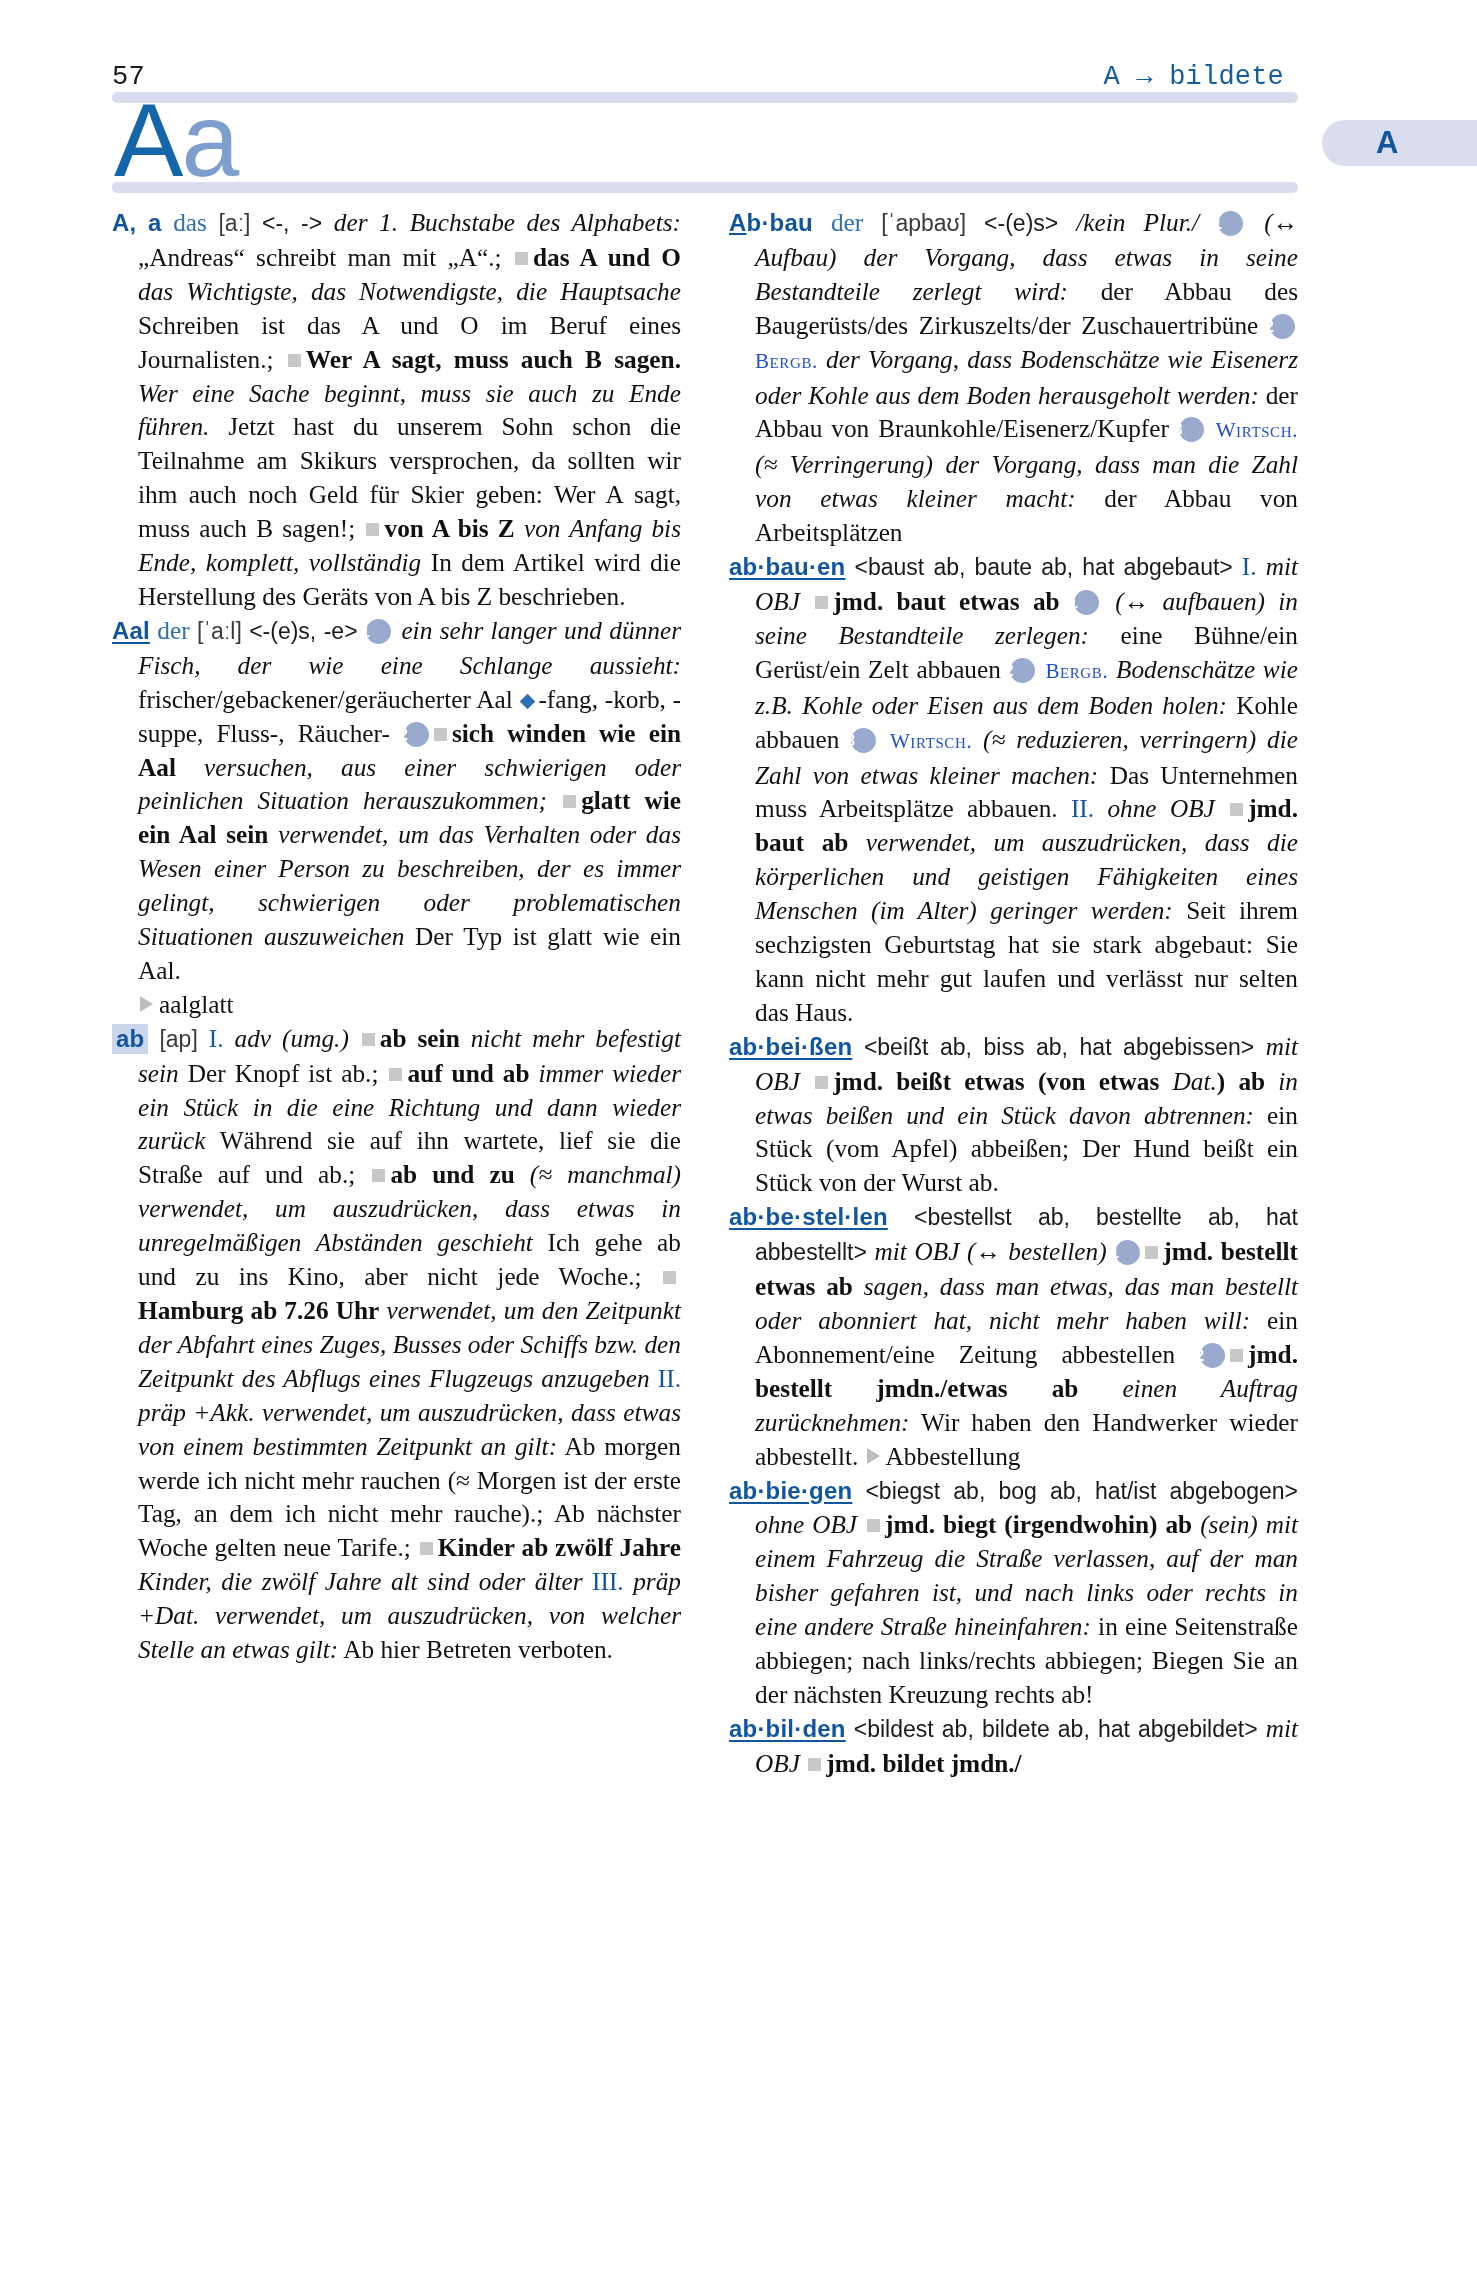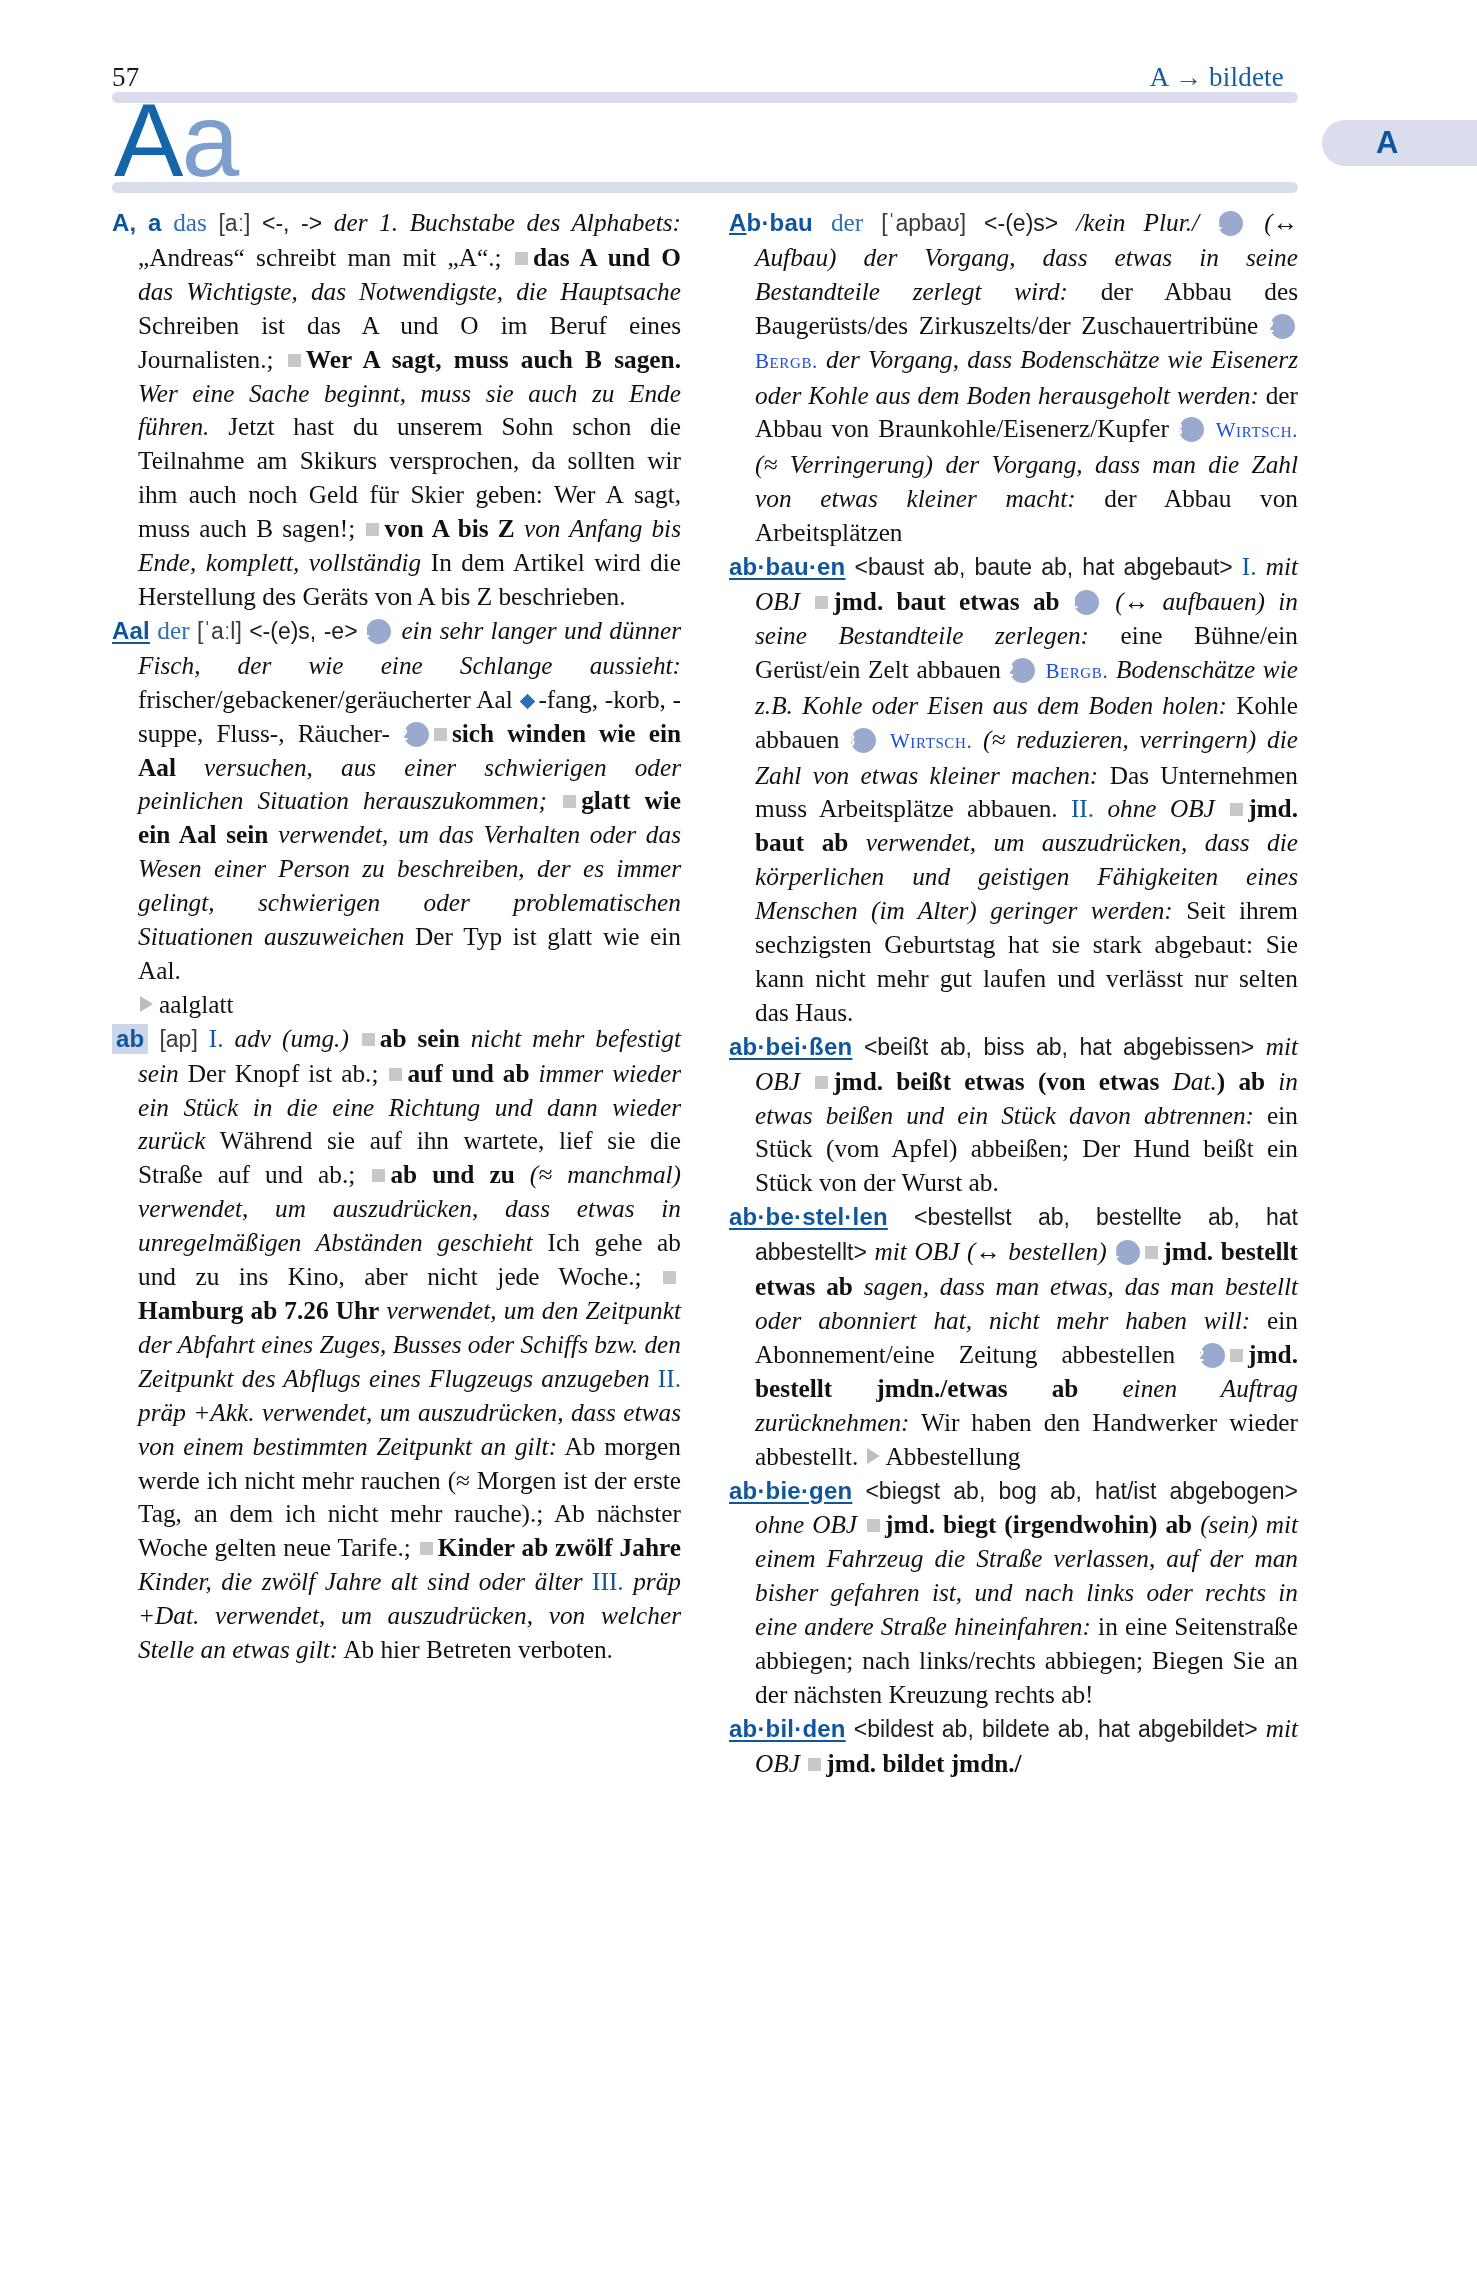--- a/index.html
+++ b/index.html
@@ -25,21 +25,21 @@
 
   
   .runhead {
     position: absolute;
     left: 112px;
     top: 62px;
     width: 1172px;
     display: flex;
     justify-content: space-between;
     align-items: baseline;
-    font-family: Liberation Serif, serif;
+    font-family: Liberation Mono, monospace;
     text-align: center;
   }
   .folio {
     font-size: 27px;
     color: #1a1a1a;
     letter-spacing: 0.3px;
   }
   .runhead-title {
     font-size: 27px;
     color: #145da0;

